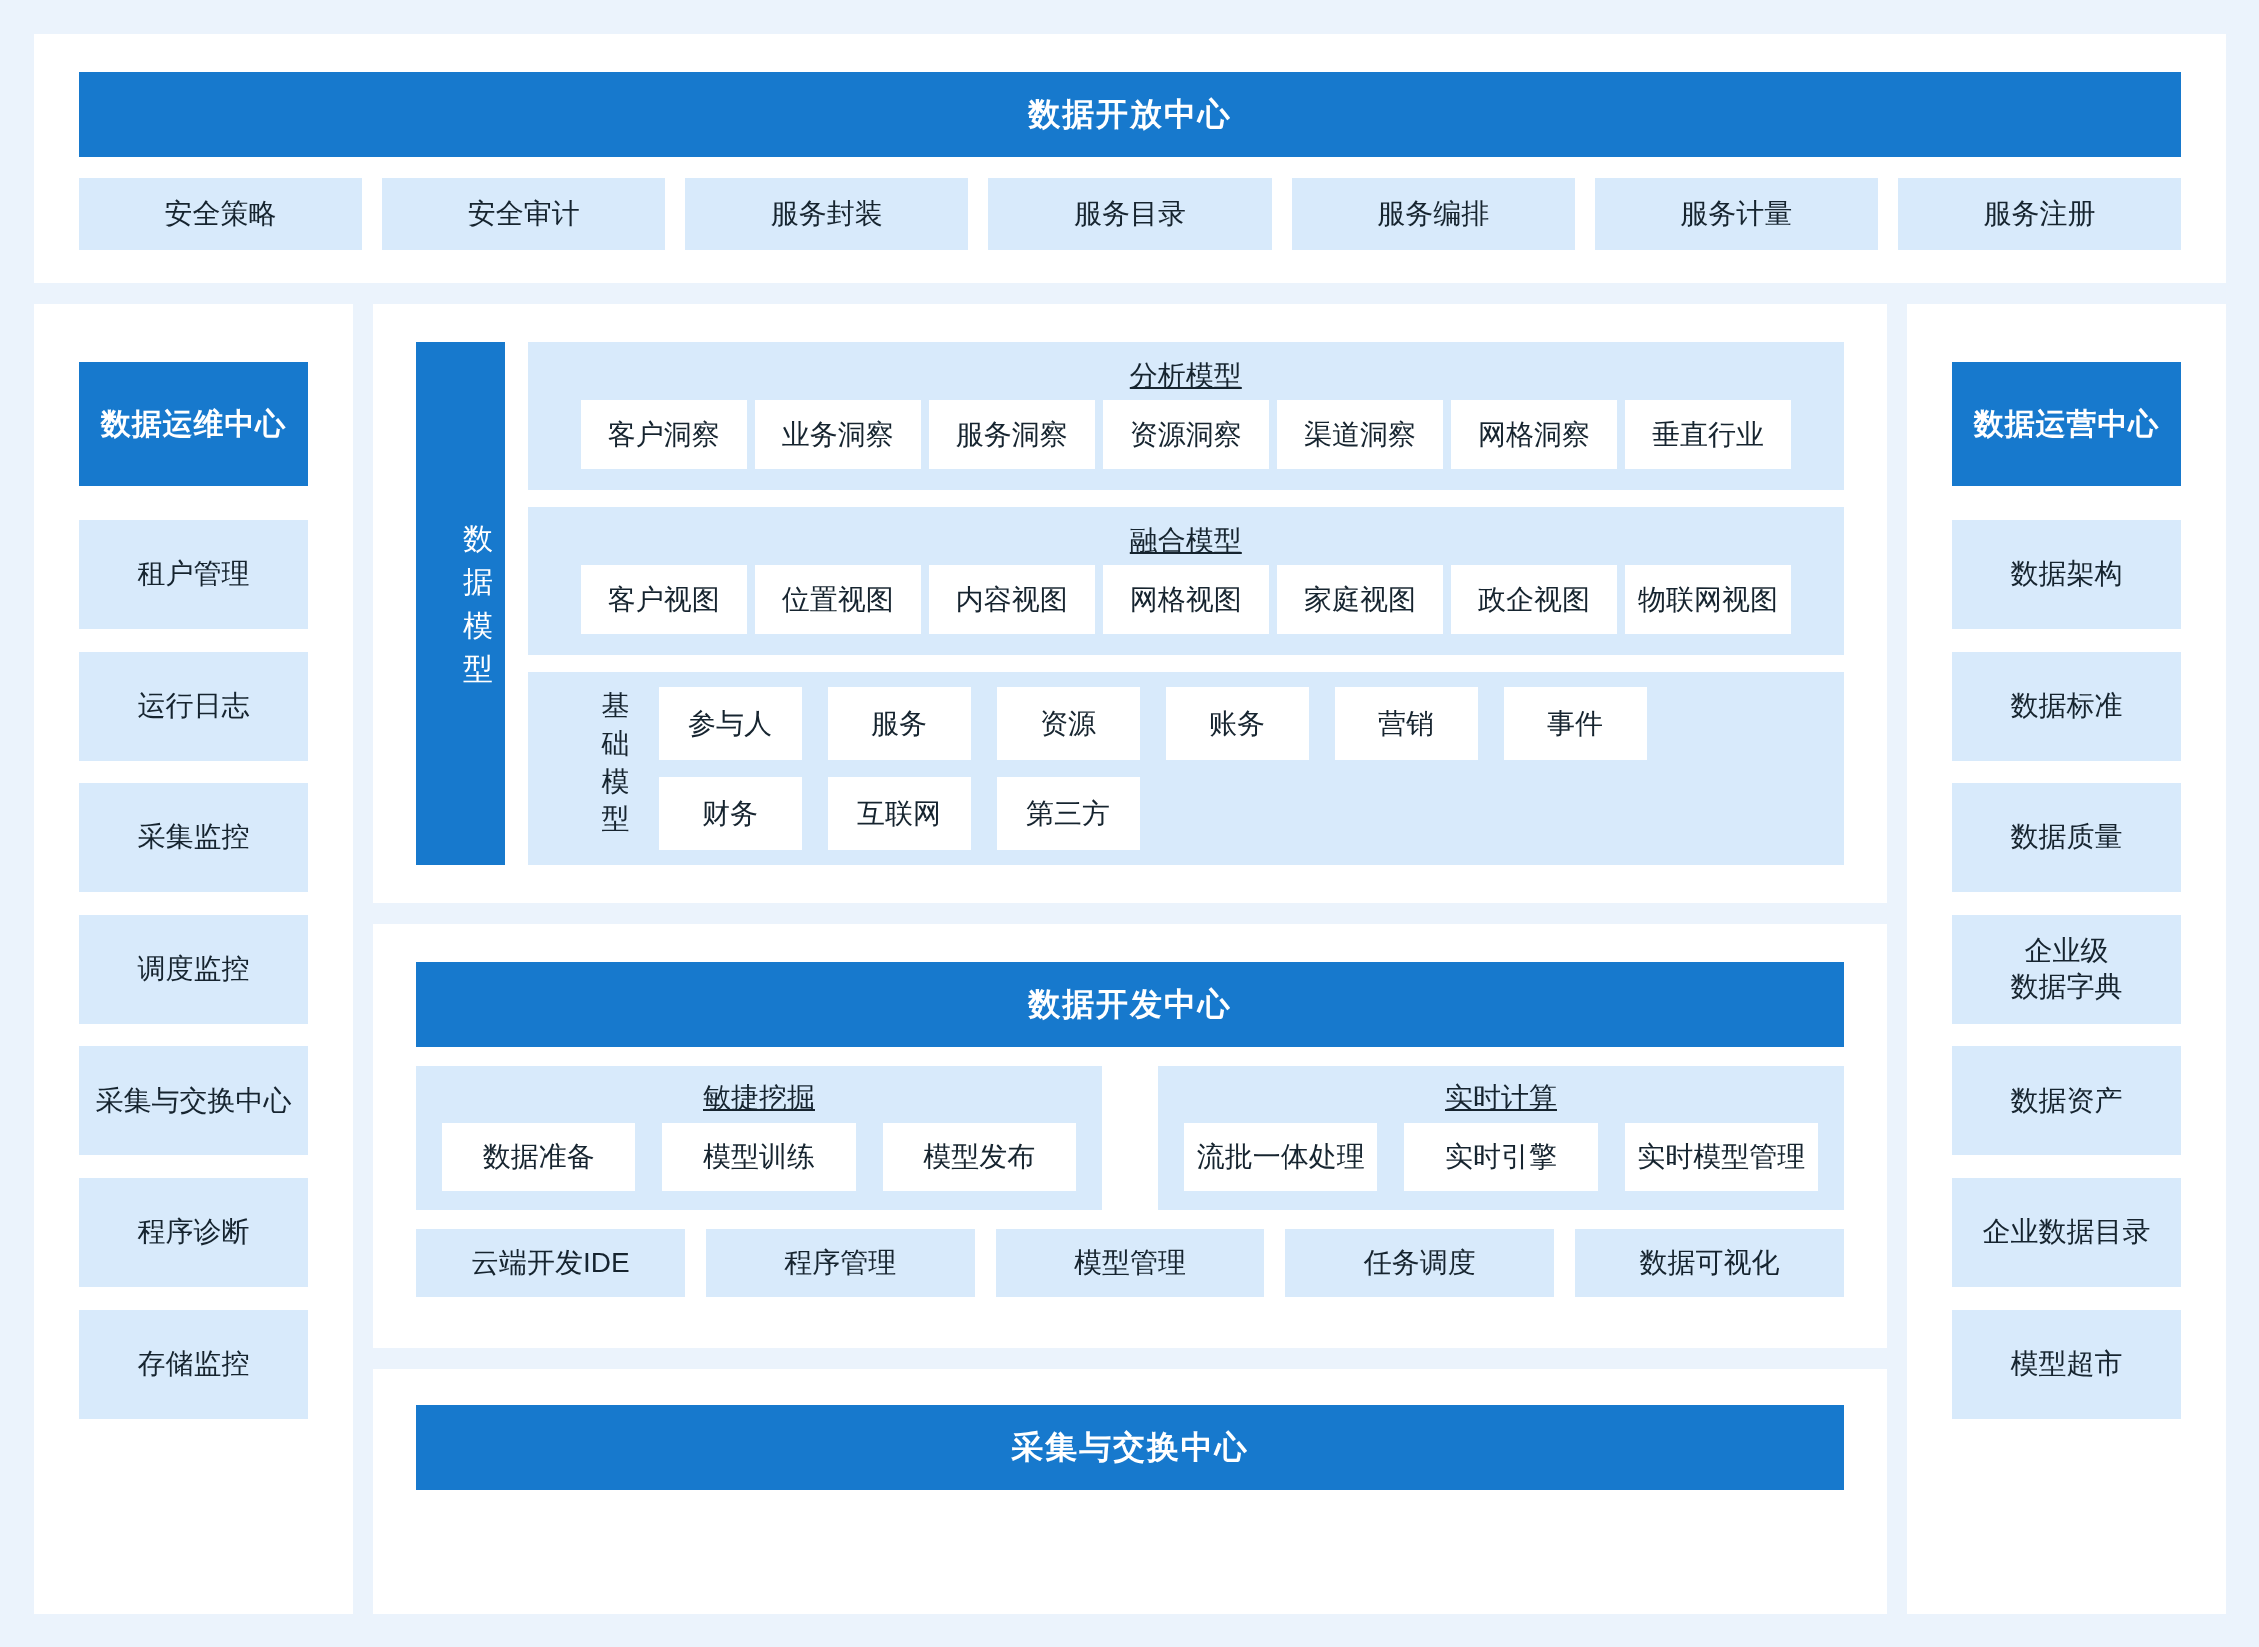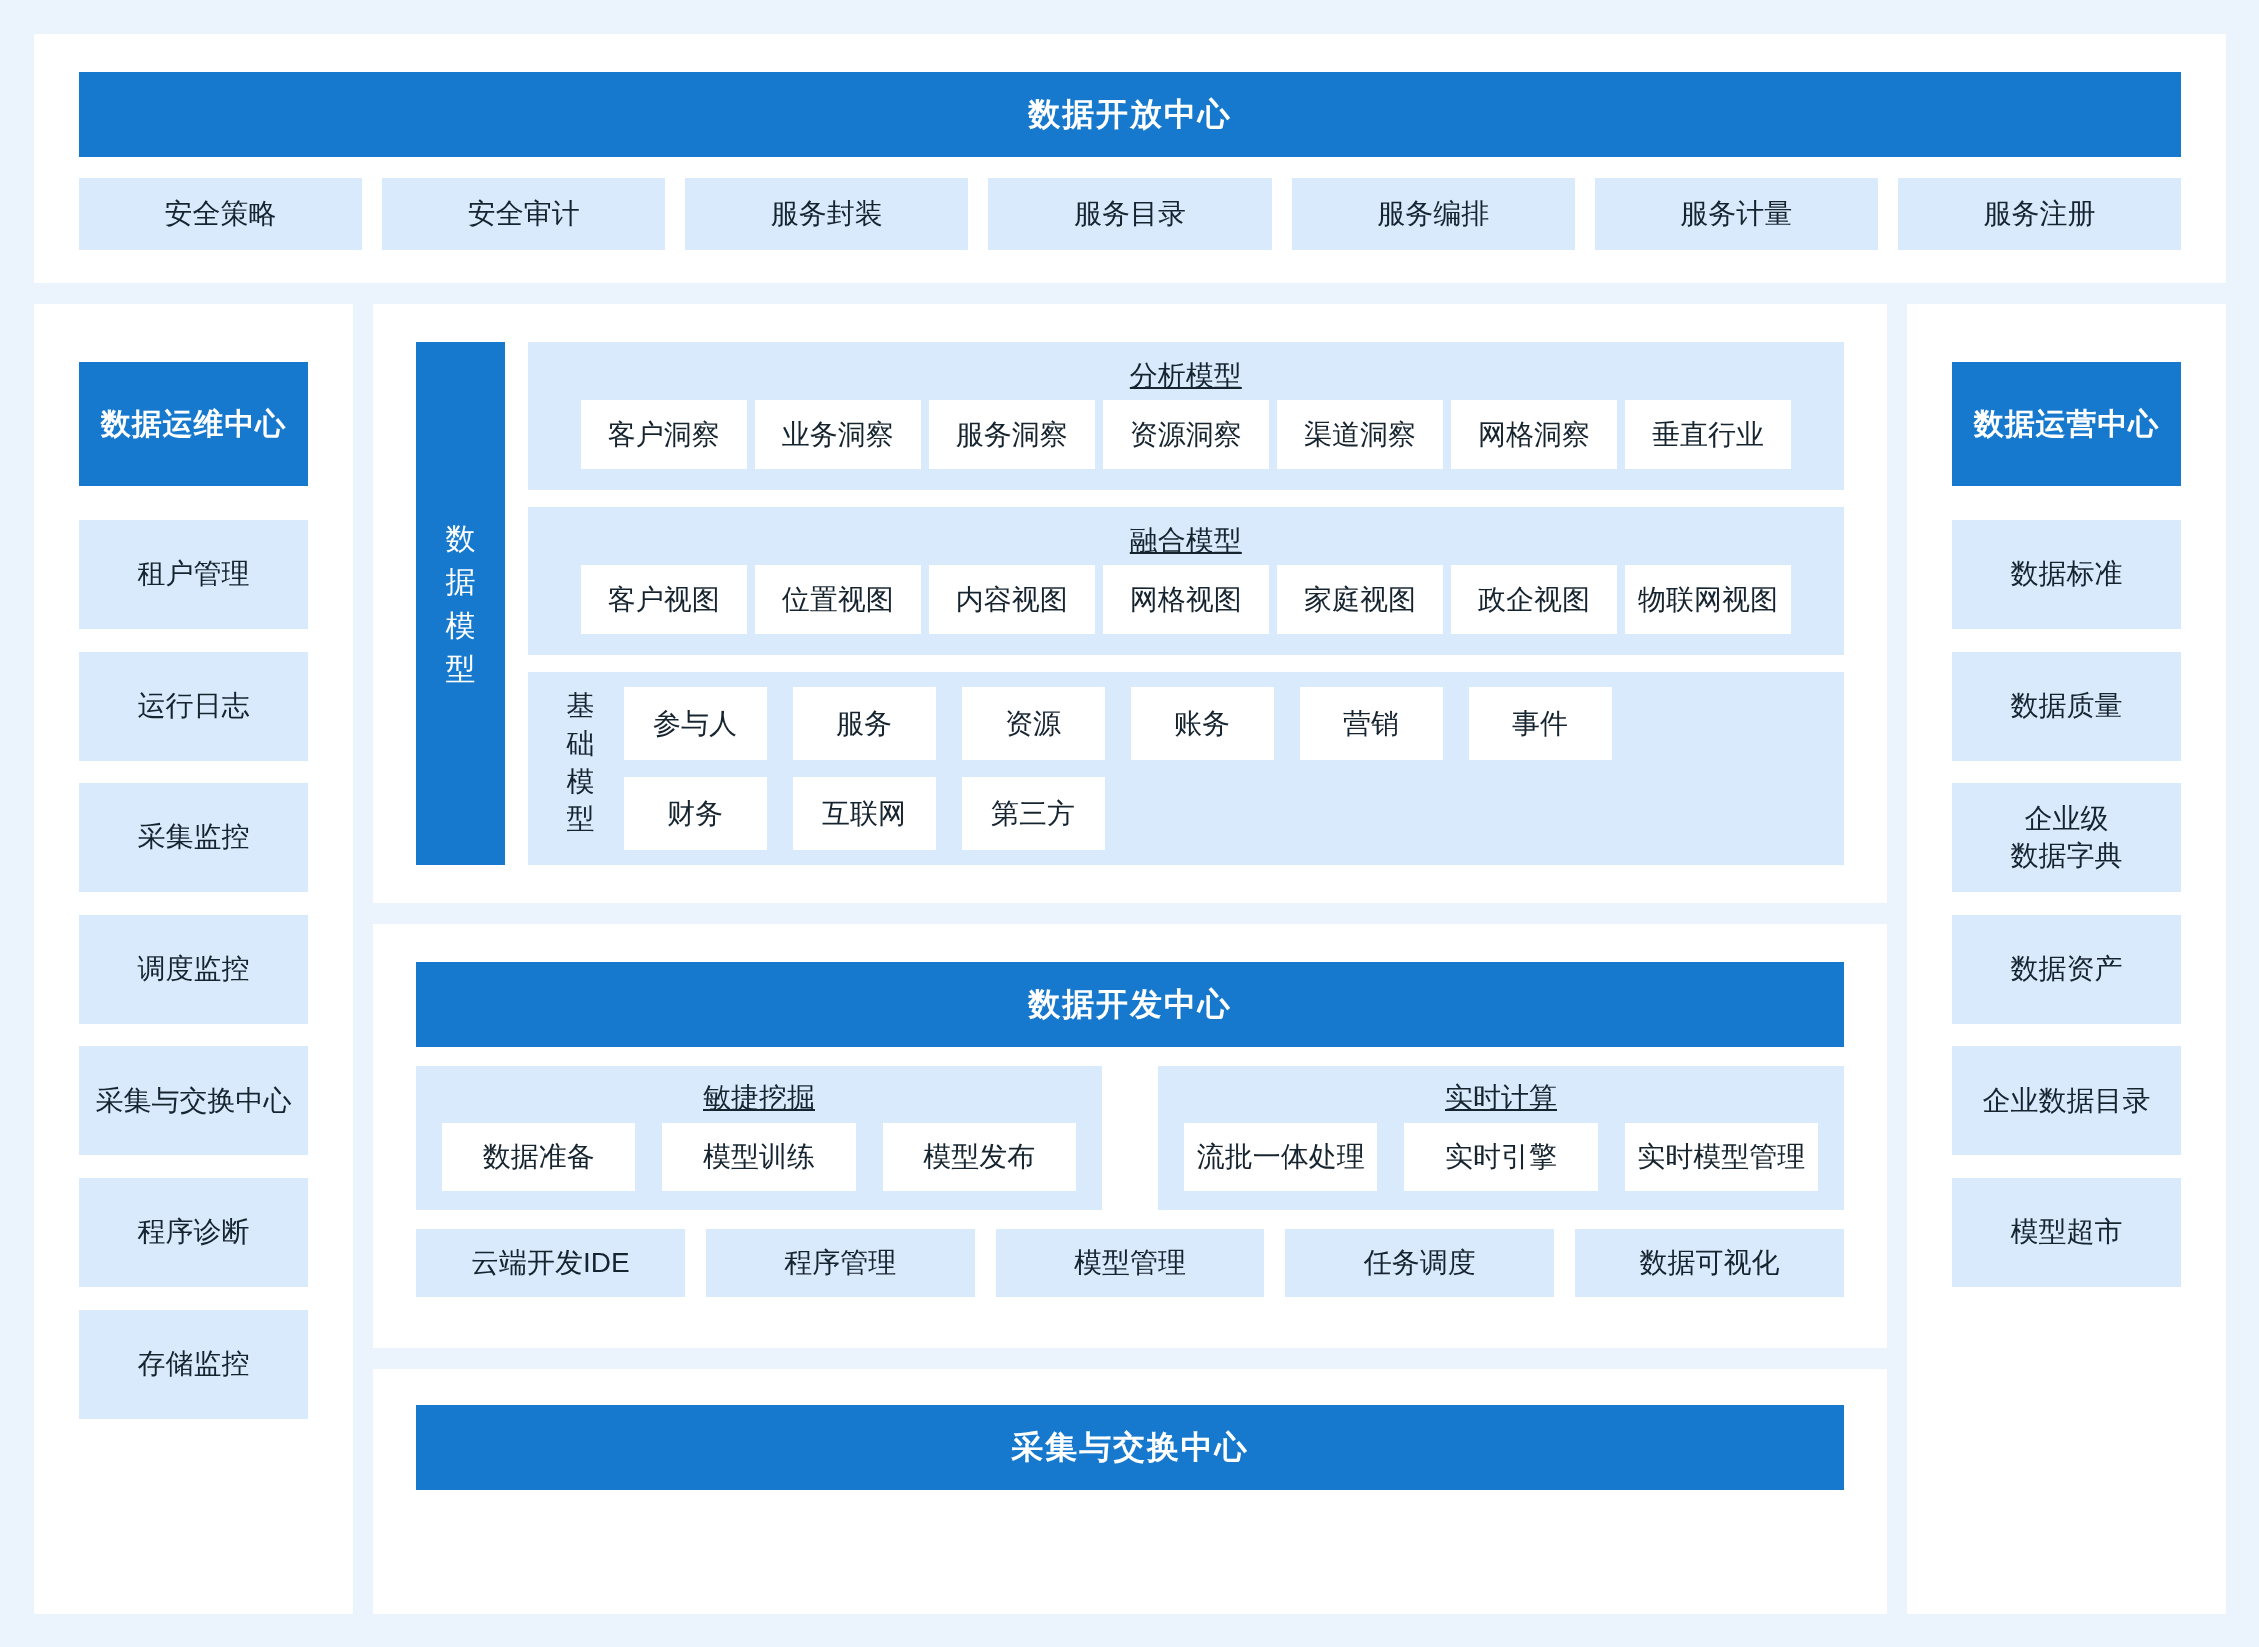--- a/index.html
+++ b/index.html
@@ -53,21 +53,21 @@
 
   
   .model-panel { height:599px; flex:none; padding:38px 43px; display:flex; gap:22.6px; }
   .model-bar {
     width:89px; flex:none; background:#1779CD; color:#FFFFFF;
     display:flex; align-items:center; justify-content:center;
   }
   .vtext {
     width:34px; text-align:center;
     word-break:break-all; overflow-wrap:anywhere;
-    font-size:30px; line-height:1.45; letter-spacing:0;
+    font-size:30px; line-height:1.45; letter-spacing:0;margin-left:35px;
   }
   .model-right { flex:1; display:flex; flex-direction:column; gap:17px; min-width:0; }
   .sub-panel { background:#D8EAFB; }
   .model-sub { flex:1; padding:9.4px 53px 21px; display:flex; flex-direction:column; }
   .sub-title {
     height:49px; display:flex; align-items:center; justify-content:center;
     font-size:28px;
     text-decoration:underline;
   }
   .wbox-row { display:flex; gap:8px; flex:1; }
@@ -232,20 +232,21 @@
         <span>采集与交换中心</span>
       </div>
     </div>
 
   </div>
 
   <div class="panel side-col">
     <div class="side-header">
       <span>数据运营中心</span>
     </div>
+    <div class="side-item">数据架构</div>
     <div class="side-item">数据标准</div>
     <div class="side-item">数据质量</div>
     <div class="side-item">企业级
 数据字典</div>
     <div class="side-item">数据资产</div>
     <div class="side-item">企业数据目录</div>
     <div class="side-item">模型超市</div>
   </div>
 
 </div>

